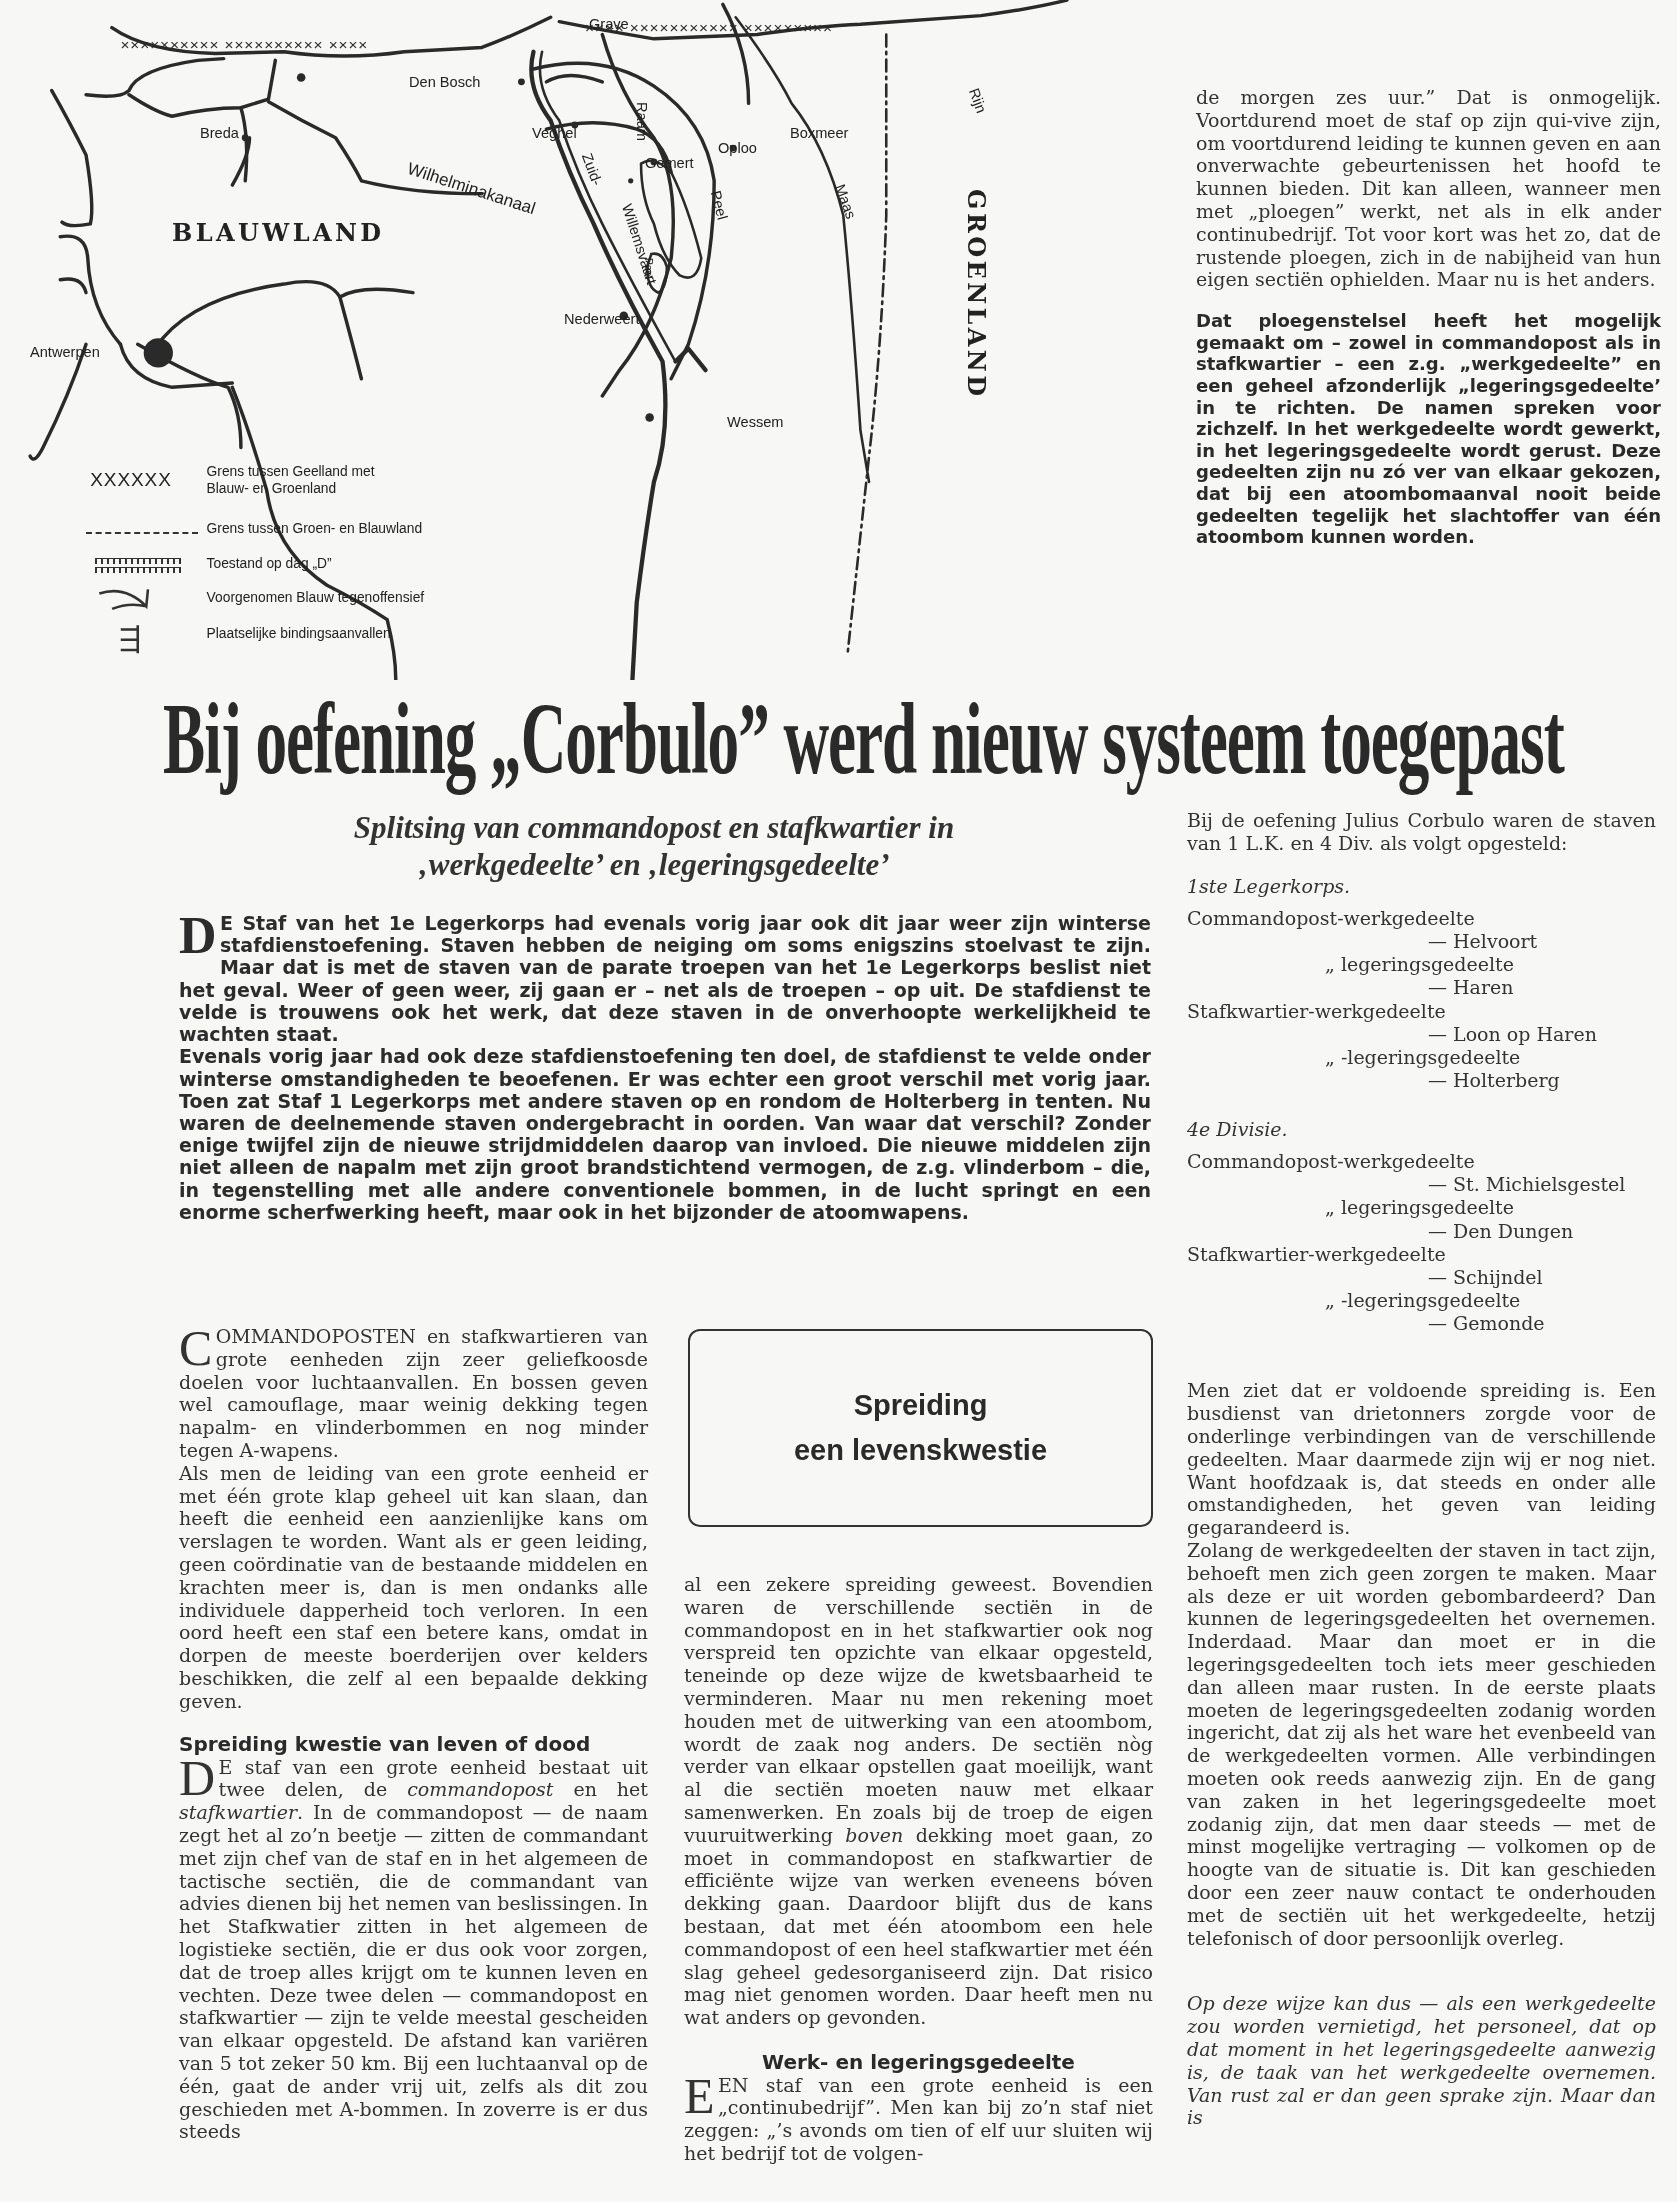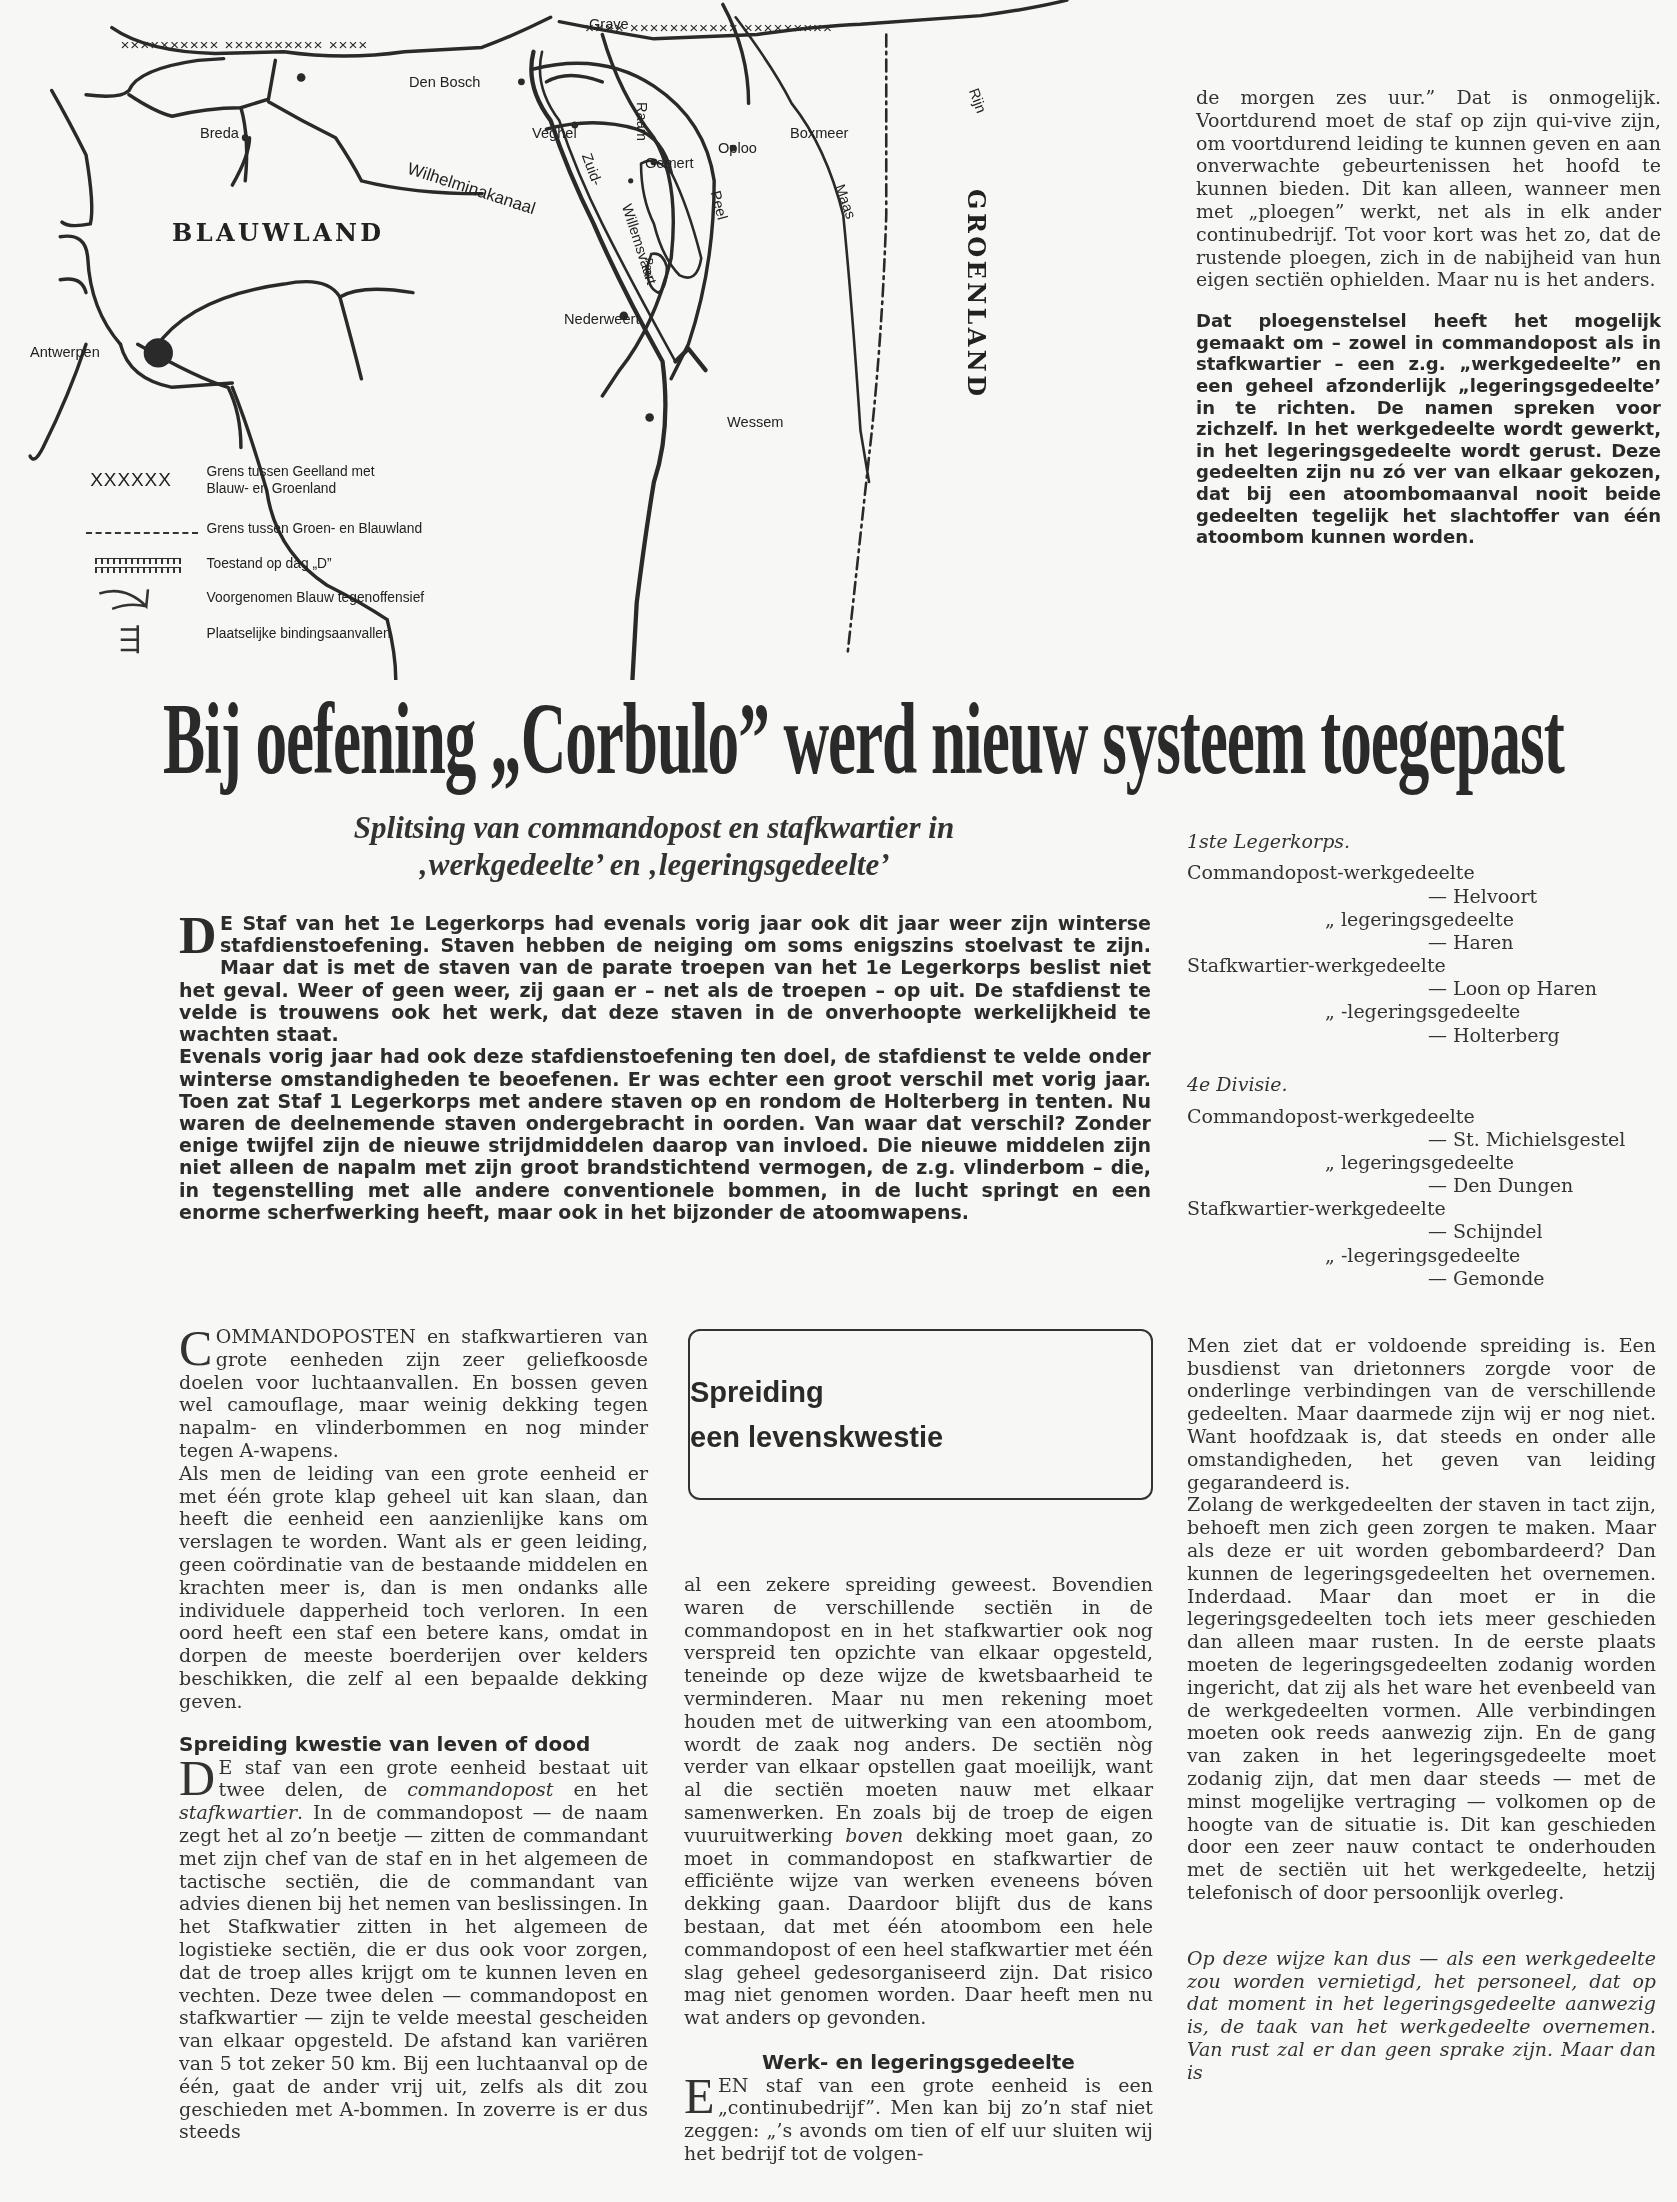--- a/index.html
+++ b/index.html
@@ -39,23 +39,23 @@
     left: 179px; top: 912px; width: 972px;
     font-family: "DejaVu Sans", sans-serif; font-weight: bold; font-size: 19px;
     line-height: 1.17; text-align: justify; color: #2c2c2c;
   }
   .dropcap { float: left; font-family: "Liberation Serif", serif; font-size: 52px; line-height: 0.85; margin-right: 3.4px; margin-top: 1.7px; }
   .dropcap-sm { float: left; font-family: "Liberation Serif", serif; font-size: 50px; line-height: 0.85; margin-right: 3.4px; margin-top: 1.7px; color: #333; }
   .subhead-bold { font-family: "DejaVu Sans", sans-serif; font-weight: bold; font-size: 20px; color: #2a2a2a; }
   .em { font-style: italic; }
 
   #callout {
-    left: 688px; top: 1329px; width: 465px; height: 171px;
+    left: 688px; top: 1329px; width: 465px; height: 198px;
     border: 2.6px solid #333; border-radius: 12px; box-sizing: border-box;
-    display: flex; flex-direction: column; justify-content: center;
+    display: flex; flex-direction: column; align-items: center; justify-content: center;
     font-family: "Liberation Sans", sans-serif; font-weight: bold; font-size: 29px; color: #2a2a2a; line-height: 1.55;
   }
 
   .list { font-size: 19px; line-height: 1.22; color: #333; }
   .list .heading { font-style: italic; margin: 20.6px 0 8.6px; }
   .list .row { white-space: nowrap; }
   .ind1 { padding-left: 138px; }
   .ind2 { padding-left: 241px; }
 </style>
 </head>
@@ -221,20 +221,21 @@
   <div class="col-text">
     <span>al een zekere spreiding geweest. Bovendien waren de verschillende sectiën in de commandopost en in het stafkwartier ook nog verspreid ten opzichte van elkaar opgesteld, teneinde op deze wijze de kwetsbaarheid te verminderen. Maar nu men rekening moet houden met de uitwerking van een atoombom, wordt de zaak nog anders. De sectiën nòg verder van elkaar opstellen gaat moeilijk, want al die sectiën moeten nauw met elkaar samenwerken. En zoals bij de troep de eigen vuuruitwerking </span><span class="em">boven</span><span> dekking moet gaan, zo moet in commandopost en stafkwartier de efficiënte wijze van werken eveneens bóven dekking gaan. Daardoor blijft dus de kans bestaan, dat met één atoombom een hele commandopost of een heel stafkwartier met één slag geheel gedesorganiseerd zijn. Dat risico mag niet genomen worden. Daar heeft men nu wat anders op gevonden.</span>
   </div>
   <div class="subhead-bold" style="text-align:center;margin-top:20.6px;">Werk- en legeringsgedeelte</div>
   <div class="col-text">
     <span class="dropcap-sm">E</span><span>EN staf van een grote eenheid is een „continubedrijf”. Men kan bij zo’n staf niet zeggen: „’s avonds om tien of elf uur sluiten wij het bedrijf tot de volgen-</span>
   </div>
 </div>
 
 <div class="abs" style="left:1187px;top:809px;width:469px;">
+  <div class="col-text">Bij de oefening Julius Corbulo waren de staven van 1 L.K. en 4 Div. als volgt opgesteld:</div>
   <div class="list">
     <div class="heading">1ste Legerkorps.</div>
     <div class="row">Commandopost-werkgedeelte</div>
     <div class="row ind2">— Helvoort</div>
     <div class="row ind1">„          legeringsgedeelte</div>
     <div class="row ind2">— Haren</div>
     <div class="row">Stafkwartier-werkgedeelte</div>
     <div class="row ind2">— Loon op Haren</div>
     <div class="row ind1">„      -legeringsgedeelte</div>
     <div class="row ind2">— Holterberg</div>

